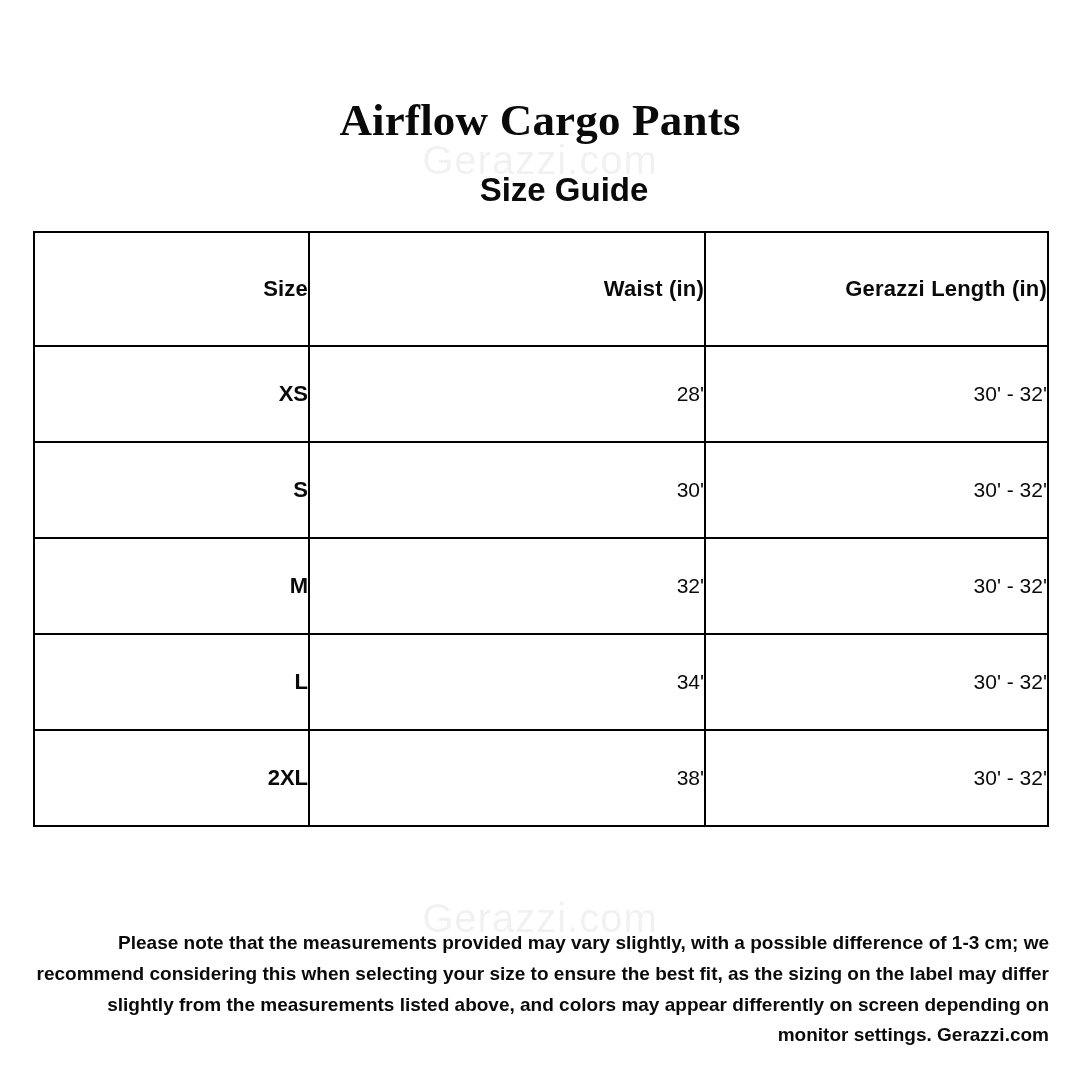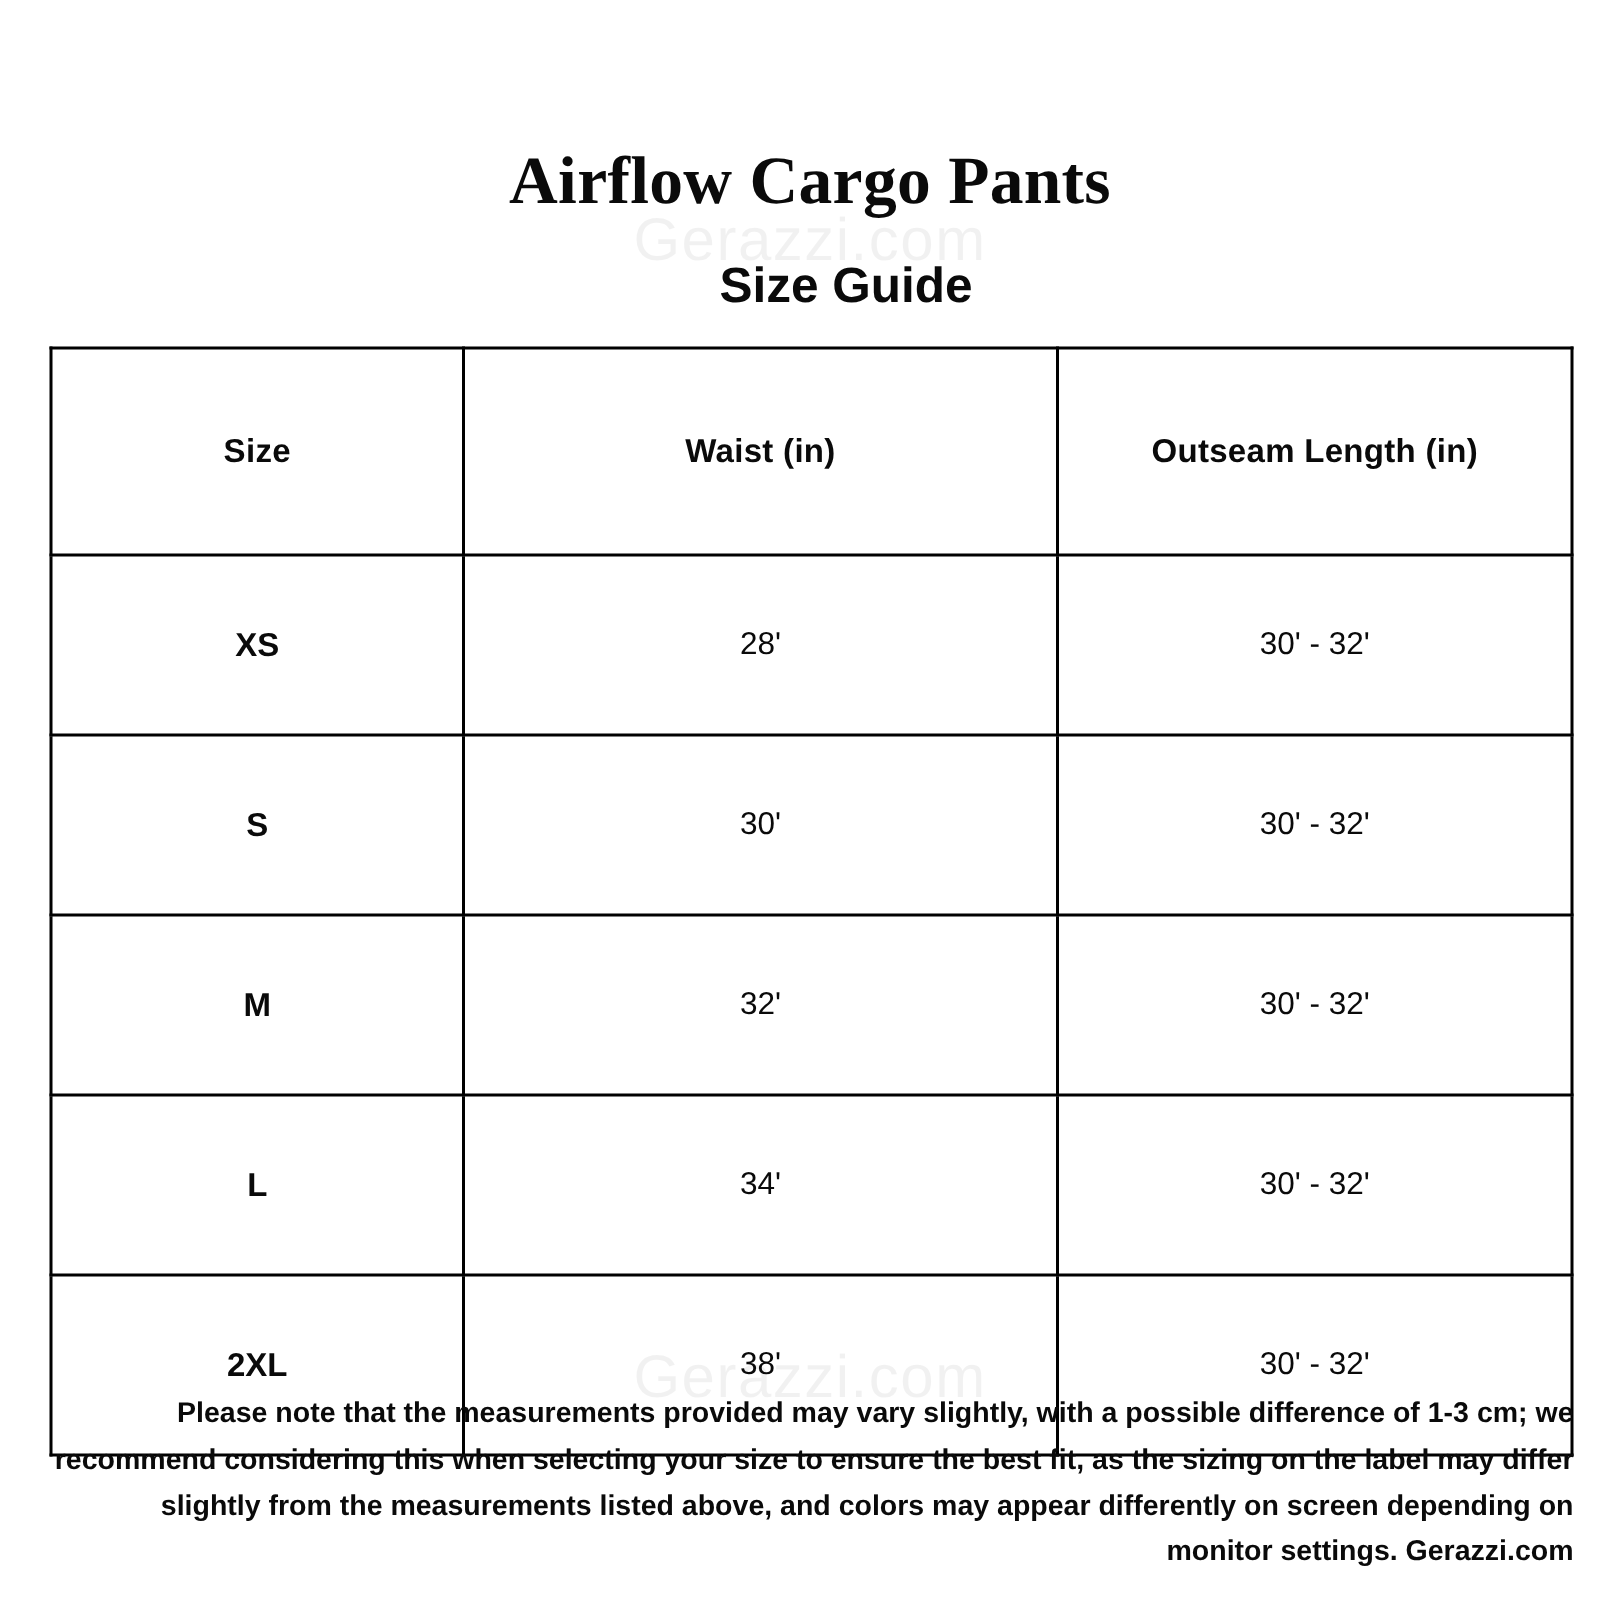--- a/index.html
+++ b/index.html
@@ -81,23 +81,23 @@
     width: 1014px;
   }
   table.size-table {
     border-collapse: collapse;
     width: 100%;
     table-layout: fixed;
   }
   table.size-table td,
   table.size-table th {
     border: 2px solid #000000;
-    text-align: center;
+    text-align: right;
     vertical-align: middle;
-    padding: 12px;
+    padding: 0;
   }
   table.size-table col.c1 { width: 275px; }
   table.size-table col.c2 { width: 396px; }
   table.size-table col.c3 { width: 343px; }
 
   table.size-table thead th {
     height: 112px;
     font-size: 22px;
     font-weight: 700;
     letter-spacing: 0.2px;
@@ -142,21 +142,21 @@
     <table class="size-table">
       <colgroup>
         <col class="c1">
         <col class="c2">
         <col class="c3">
       </colgroup>
       <thead>
         <tr>
           <th>Size</th>
           <th>Waist (in)</th>
-          <th>Outseam Length (in)</th>
+          <th>Gerazzi Length (in)</th>
         </tr>
       </thead>
       <tbody>
         <tr>
           <td class="size-cell">XS</td>
           <td>28'</td>
           <td>30' - 32'</td>
         </tr>
         <tr>
           <td class="size-cell">S</td>

